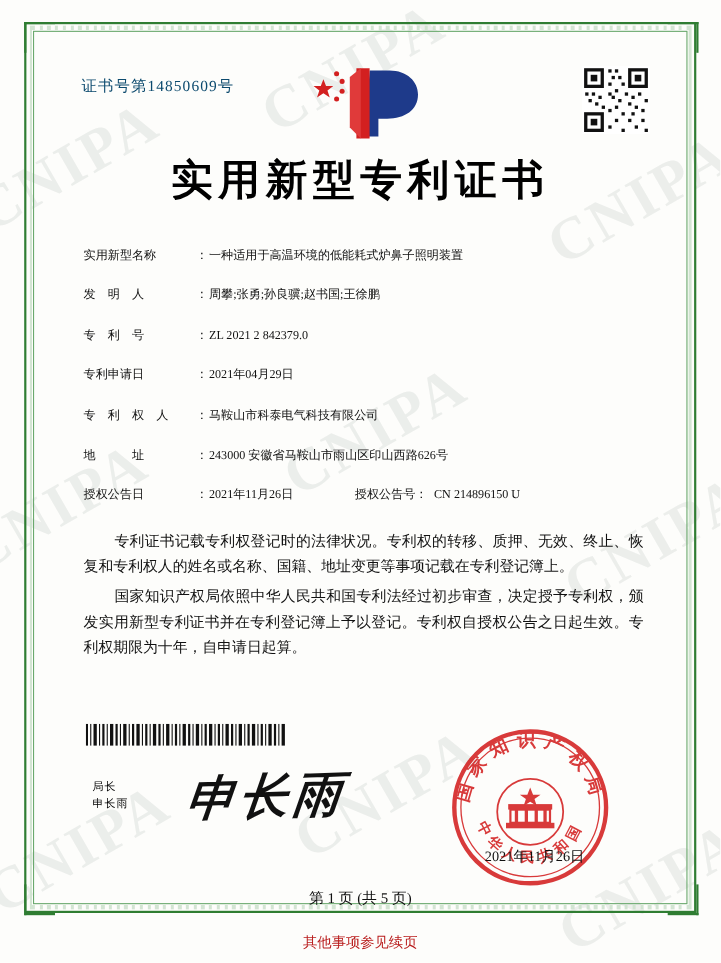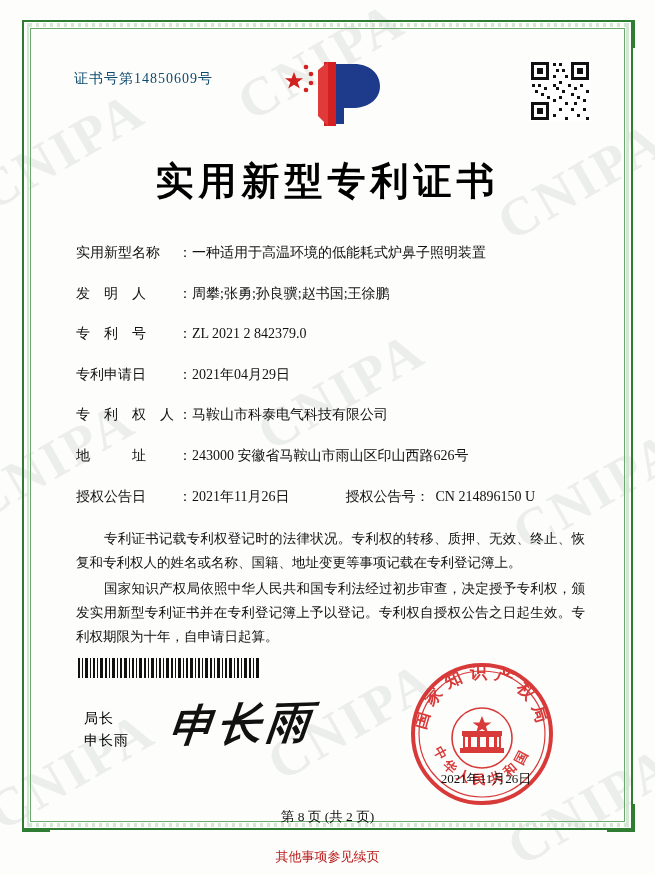--- a/index.html
+++ b/index.html
@@ -135,39 +135,38 @@
   .qr {
     position: absolute;
     right: 12px;
     top: 12px;
     width: 62px;
     height: 62px;
     background: #fff;
   }
 
   .title {
-    margin-top: 18px;
     text-align: center;
     font-size: 38px;
     font-weight: bold;
     letter-spacing: 5px;
     font-family: "Liberation Serif", serif;
     color: #000;
   }
 
   .fields {
     margin-top: 36px;
     padding-left: 24px;
     padding-right: 16px;
   }
   .field-row {
     display: flex;
     align-items: baseline;
     margin-bottom: 21px;
-    font-size: 14px;
+    font-size: 11px;
     line-height: 1.4;
   }
   .field-label {
     flex: 0 0 102px;
     white-space: pre;
     letter-spacing: 0px;
   }
   .field-colon {
     flex: 0 0 12px;
   }
@@ -211,21 +210,21 @@
 
   
   .sign-block {
     position: absolute;
     left: 84px;
     top: 708px;
     z-index: 3;
     font-family: "Liberation Serif", serif;
   }
   .sign-title {
-    font-size: 14px;
+    font-size: 10px;
     line-height: 1.55;
     letter-spacing: 1px;
   }
   .handwriting {
     position: absolute;
     left: 170px;
     top: 695px;
     z-index: 4;
     font-family: "Liberation Serif", serif;
     font-size: 44px;
@@ -515,15 +514,15 @@
         <rect x="-5" y="-2" width="3" height="12" fill="#d32020"></rect>
         <rect x="4" y="-2" width="3" height="12" fill="#d32020"></rect>
         <rect x="12" y="-2" width="3" height="12" fill="#d32020"></rect>
         <rect x="-20" y="-7" width="40" height="5" fill="#d32020"></rect>
         <polygon points="0,-22 2.6,-15.6 9.4,-15.6 3.9,-11.6 6,-5.2 0,-9.1 -6,-5.2 -3.9,-11.6 -9.4,-15.6 -2.6,-15.6" fill="#d32020"></polygon>
       </g>
     </svg>
   </div>
   <div class="seal-date">2021年11月26日</div>
 
-  <div class="page-no">第 8 页 (共 2 页)</div>
+  <div class="page-no">第 1 页 (共 5 页)</div>
   <div class="footer-note">其他事项参见续页</div>
 </div>
 
 </body></html>

